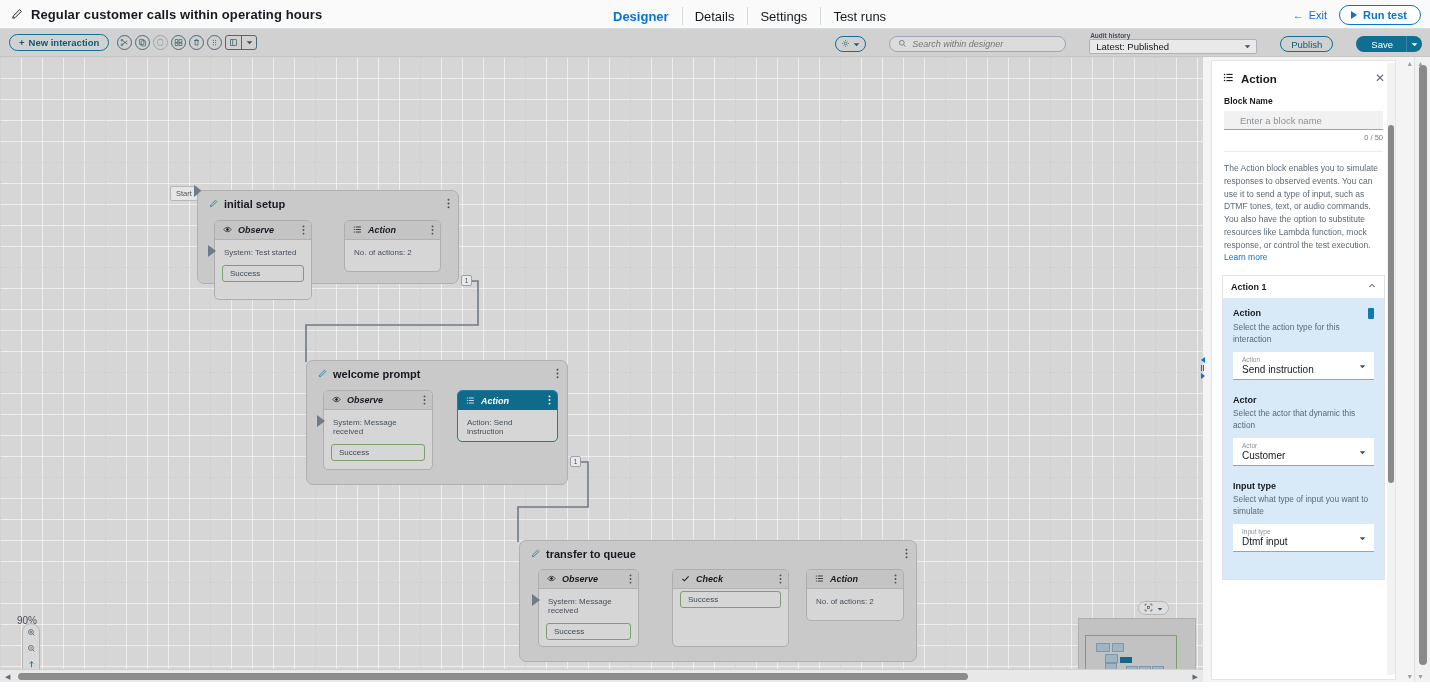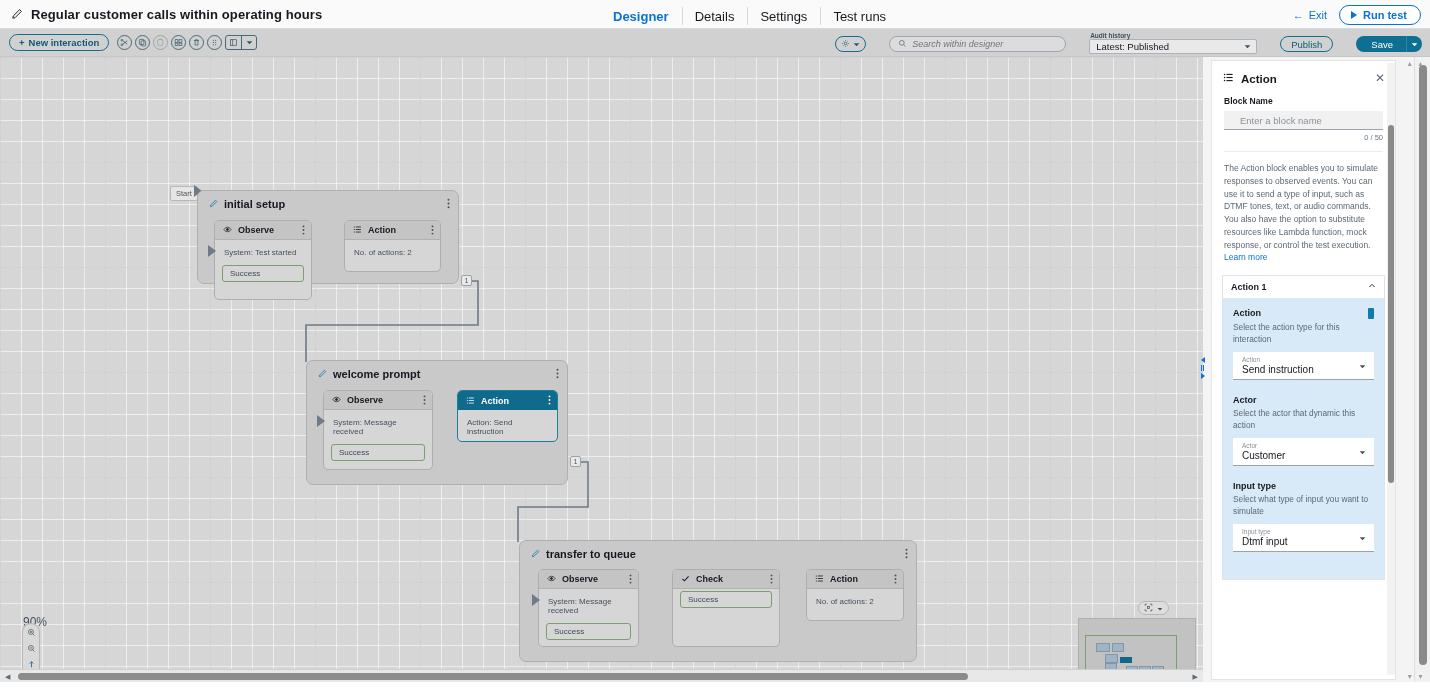--- a/index.html
+++ b/index.html
@@ -130,21 +130,21 @@
     position:absolute; background:#e6e6e6; border:1px solid #b8b8b8; border-radius:2px;
     font-size:7.5px; color:#555; padding:2px 5px;
   }
 
   
   .node {
     position:absolute; background:#d6d6d6; border:1px solid #aeaeae; border-radius:5px; overflow:hidden;
   }
   .node-hdr {
     height:19px; background:#c4c4c4; display:flex; align-items:center; gap:6px; padding:0 8px;
-    border-bottom:1px solid #b2b2b2; position:relative;
+    border-bottom:1px solid #b2b2b2; position:relative;font-style:italic;
   }
   .node-hdr .nm { font-size:9px; font-weight:bold; color:#16191f; }
   .node-hdr .kb { position:absolute; right:6px; top:4px; cursor:pointer; }
   .node-body { padding:8px 9px 6px 9px; font-size:8px; color:#45505c; }
   .node-body.row { display:flex; align-items:center; justify-content:space-between; gap:4px; }
   .port-chip {
     margin:2px 7px 7px 7px; border:1px solid #7aa06f; background:#d6d6d6; border-radius:3px;
     font-size:8px; color:#3c4a55; padding:3px 7px;
   }
   .node.selected { border:1.5px solid #1b7fa0; background:#d6d6d6; }
@@ -157,21 +157,21 @@
     border-left:8px solid #6f7b87; border-top:6px solid transparent; border-bottom:6px solid transparent;
   }
   .numbadge {
     position:absolute; width:11px;height:11px; background:#e9e9e9; border:1px solid #9aa3ad;
     border-radius:2px; font-size:6.5px; color:#45505c; display:flex; align-items:center; justify-content:center;
   }
 
   svg.links { position:absolute; inset:0; overflow:visible; pointer-events:none; }
 
   
-  .zoom-pct { position:absolute; left:23px; top:558px; font-size:12px; color:#45505c; }
+  .zoom-pct { position:absolute; left:17px; top:558px; font-size:10px; color:#45505c; }
   .zoom-ctl {
     position:absolute; left:22px; top:566px; width:18px; border:1px solid #b6b6b6; border-radius:9px;
     background:#d9d9d9; display:flex; flex-direction:column; align-items:center; padding:4px 0; gap:7px;
   }
   .zoom-ctl div { cursor:pointer; color:#3f5463; display:flex; align-items:center; justify-content:center; }
 
   
   .minimap-btn {
     position:absolute; left:1138px; top:544px; border:1px solid #b6b6b6; border-radius:9px;
     background:#dedede; height:14px; padding:0 5px; display:flex; align-items:center; gap:4px; cursor:pointer; color:#3f5463;
@@ -581,21 +581,21 @@
               <circle cx="2" cy="7" r="1.3"></circle>
               <circle cx="2" cy="12" r="1.3"></circle>
             </svg>
         </span>
       </div>
       <div class="node-body">System: Message received</div>
       <div class="port-chip">Success</div>
     </div>
     <div class="inport" style="left:12px; top:53px;"></div>
 
-    <div class="node" style="left:152px; top:28px; width:108px; height:78px;">
+    <div class="node" style="left:152px; top:28px; width:117px; height:78px;">
       <div class="node-hdr">
         <span class="ic">
           <svg viewBox="0 0 16 16" width="9" height="9" stroke="#16191f" stroke-width="1.8" fill="none">
             <path d="M2.5 8.5l3.5 3.6 7.5-8"></path>
           </svg>
         </span>
         <span class="nm">Check</span>
         <span class="kb">
           <svg viewBox="0 0 4 14" width="3" height="10" fill="#45505c">
               <circle cx="2" cy="2" r="1.3"></circle>

